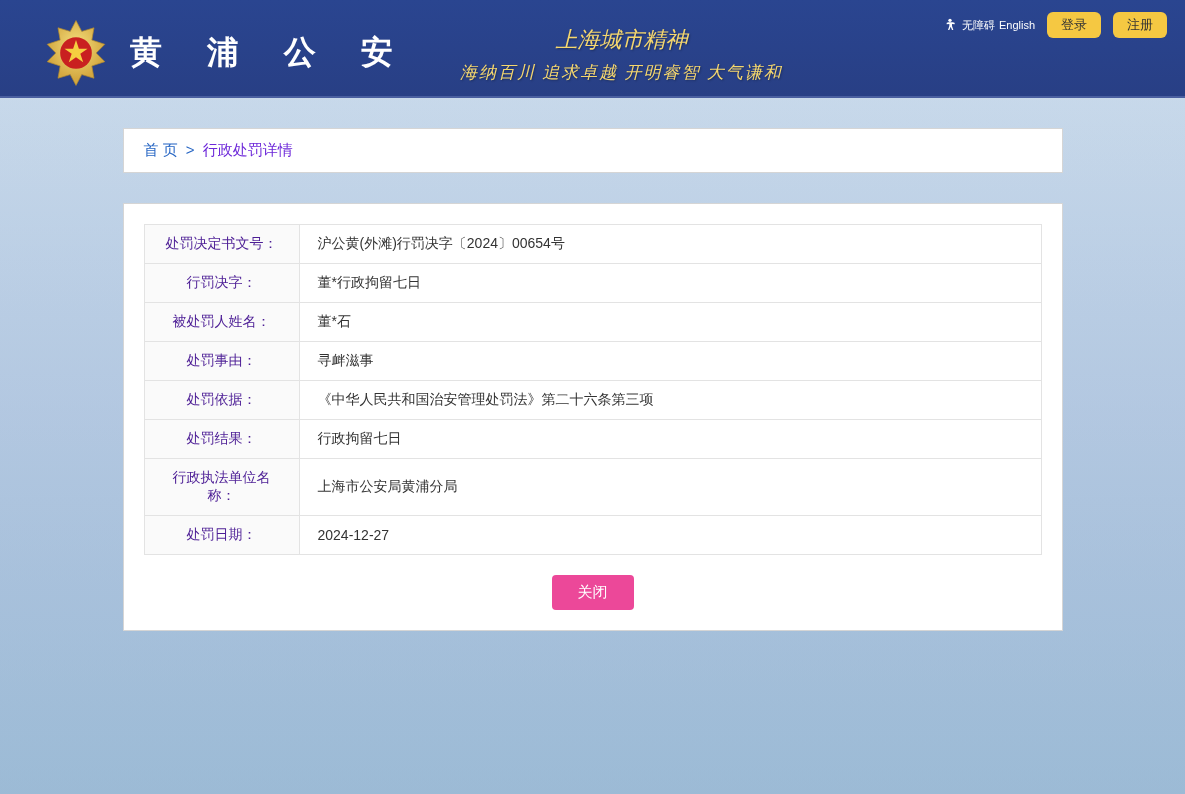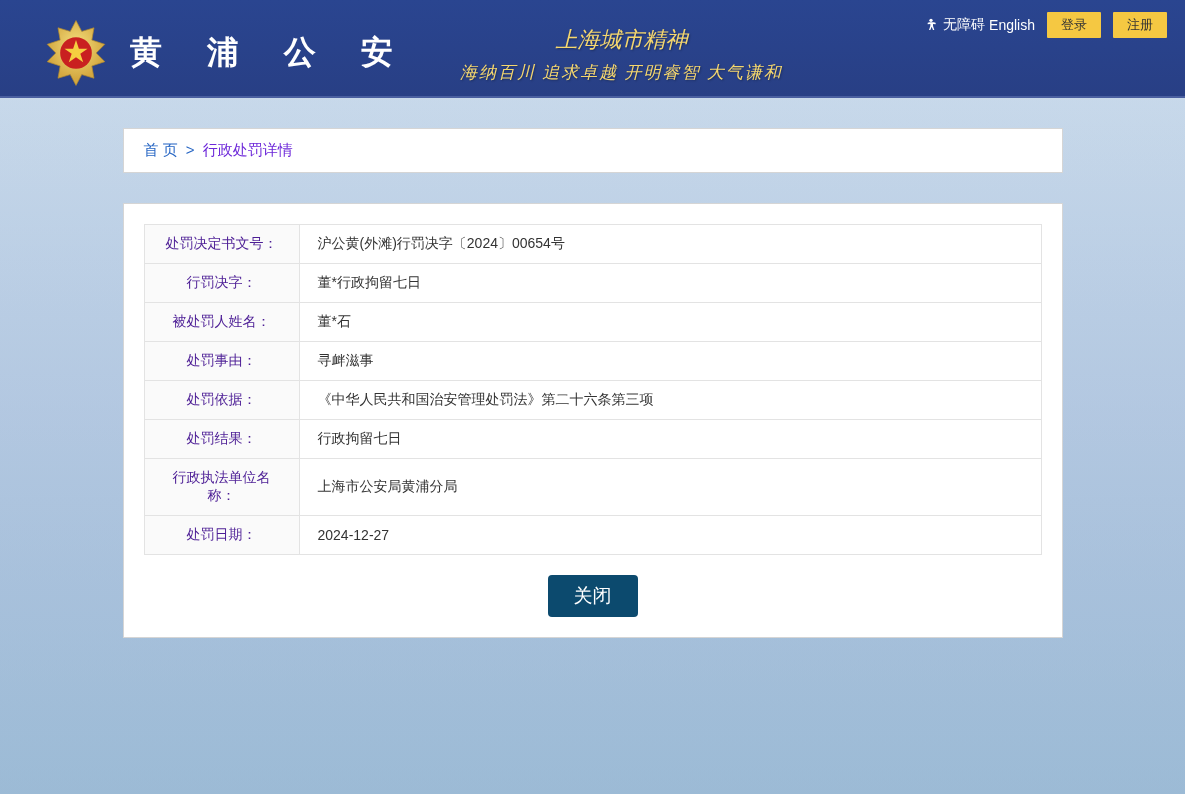--- a/index.html
+++ b/index.html
@@ -42,39 +42,39 @@
     .top-links {
       position: absolute;
       top: 12px;
       right: 18px;
       display: flex;
       align-items: center;
       gap: 12px;
     }
     .accessibility-link {
       color: #fff;
-      font-size: 14px;
+      font-size: 11px;
       display: flex;
       align-items: center;
       gap: 4px;
       cursor: pointer;
     }
     .accessibility-icon {
       width: 16px;
       height: 16px;
       display: inline-block;
     }
     .btn-yellow {
       background: #f5c842;
       color: #333;
       border: none;
       padding: 4px 14px;
       font-size: 13px;
       cursor: pointer;
-      border-radius: 1px;
+      border-radius: 6px;
     }
     .logo-section {
       display: flex;
       align-items: center;
       padding-left: 40px;
       padding-top: 10px;
     }
     .badge {
       width: 72px;
       height: 72px;
@@ -159,25 +159,25 @@
       color: #4c1d95;
     }
     .detail-table td.value {
       text-align: left;
     }
     .close-btn-wrapper {
       text-align: center;
       margin-top: 20px;
     }
     .close-btn {
-      background: #0c4a6e;
+      background: #ec4899;
       color: #fff;
       border: none;
       padding: 8px 26px;
-      font-size: 19px;
+      font-size: 15px;
       cursor: pointer;
       border-radius: 4px;
     }
   </style>
 </head>
 <body>
 
 <div class="bg-overlay"></div>
 
 <div class="header">

